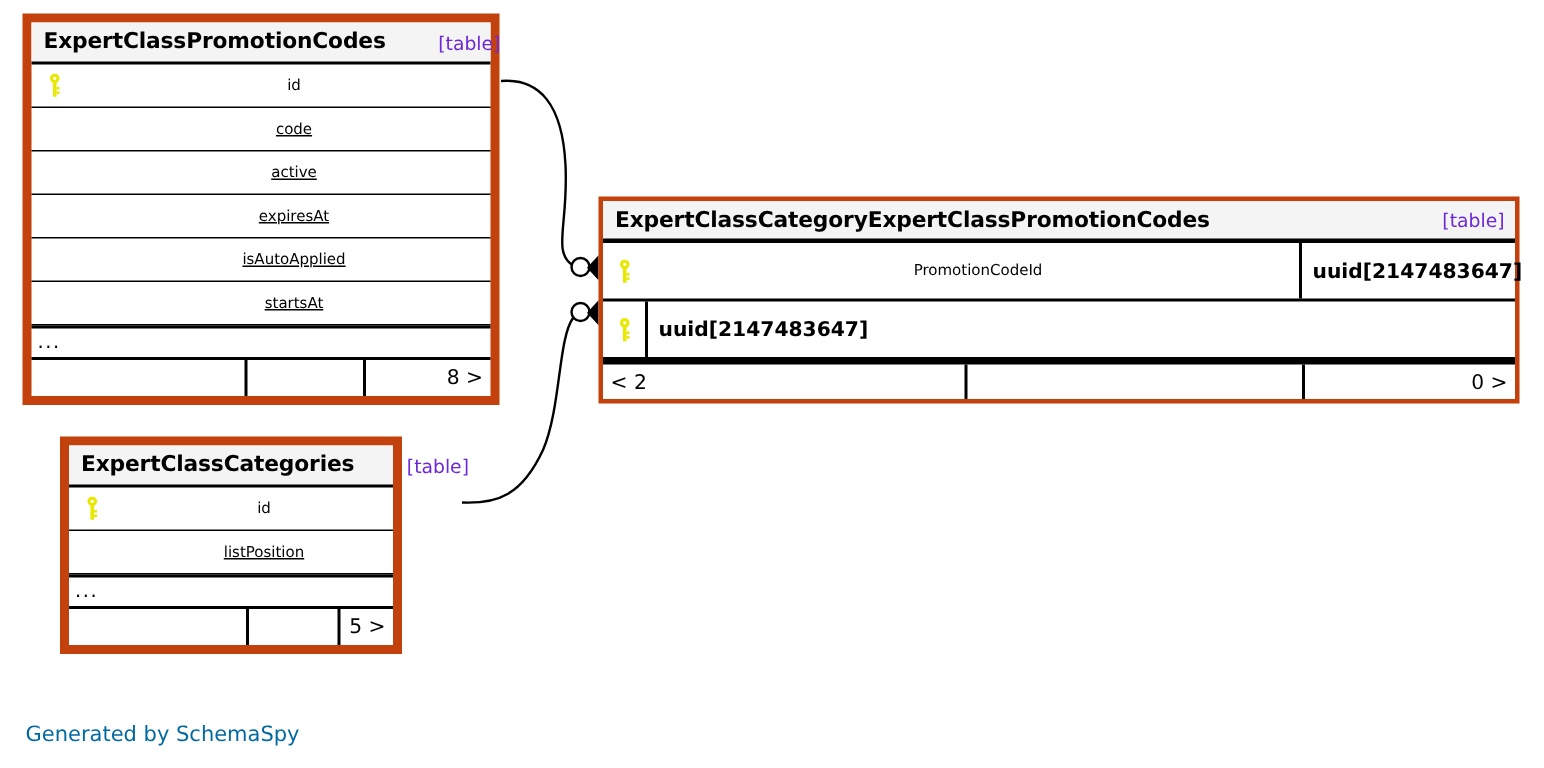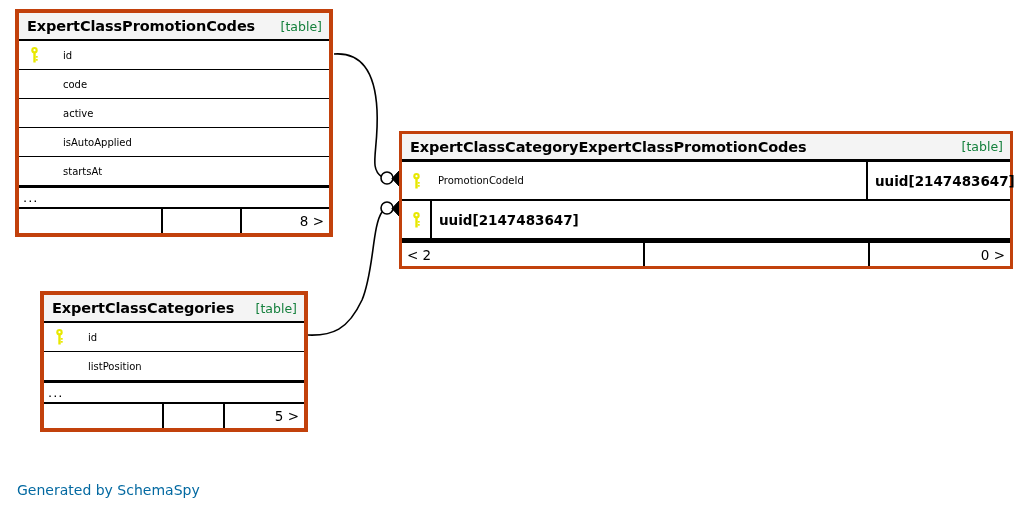--- a/index.html
+++ b/index.html
@@ -27,21 +27,22 @@
     left: 0; top: 0;
     width: 1029px;
     height: 512px;
     pointer-events: none;
   }
   
   .er-table {
     position: absolute;
     background: #ffffff;
     box-sizing: border-box;
-    border: 4px solid #c2410c;
+    border: 6px solid #c2410c;
+    text-align: center;
   }
   .er-table.thick { border-width: 3px; }
 
   .tbl-header {
     background: #f4f4f4;
     border-bottom: 2px solid #000000;
     box-sizing: border-box;
     display: flex;
     align-items: center;
     justify-content: space-between;
@@ -50,22 +51,23 @@
   }
   .thick .tbl-header { border-bottom-width: 3px; }
   .tbl-title {
     font-weight: bold;
     font-size: 14.5px;
     letter-spacing: -0.1px;
     white-space: nowrap;
   }
   .tbl-kind {
     font-size: 12.5px;
-    color: #15803d;
-    white-space: nowrap;
+    color: #6d28d9;
+    white-space: nowrap;
+    padding-left: 35px;
   }
 
   .tbl-row {
     box-sizing: border-box;
     display: flex;
     align-items: center;
     height: 29px;
     border-bottom: 1px solid #000000;
     position: relative;
   }
@@ -78,21 +80,21 @@
     align-items: center;
     justify-content: center;
   }
   .col-name {
     flex: 1 1 auto;
     font-size: 10px;
     padding-left: 14px;
     white-space: nowrap;
     overflow: hidden;
   }
-  .col-name.indent { padding-left: 14px; }
+  .col-name.indent { padding-left: 14px; text-decoration: underline; }
   .col-type {
     font-size: 13.5px;
     white-space: nowrap;
     padding: 0 5px 0 7px;
     border-left: 2px solid #000000;
     box-sizing: border-box;
     height: 100%;
     display: flex;
     align-items: center;
   }
@@ -130,21 +132,21 @@
     padding: 0 5px;
     border-right: 2px solid #000000;
   }
   .foot-cell:last-child { border-right: none; }
   .foot-cell.left-align { justify-content: flex-start; }
   .foot-cell.right-align { justify-content: flex-end; }
 
   
   #table-promotion-codes { left: 15px;  top: 9px;   width: 318px; }
   #table-junction        { left: 399px; top: 131px; width: 614px; }
-  #table-categories      { left: 40px;  top: 291px; width: 268px; }
+  #table-categories      { left: 40px;  top: 291px; width: 228px; }
 
   #table-promotion-codes .foot-c1 { width: 144px; }
   #table-promotion-codes .foot-c2 { width: 79px; }
   #table-promotion-codes .foot-c3 { flex: 1 1 auto; }
 
   #table-categories .foot-c1 { width: 120px; }
   #table-categories .foot-c2 { width: 61px; }
   #table-categories .foot-c3 { flex: 1 1 auto; }
 
   #table-junction .col-type { width: 144px; min-width: 144px; justify-content: flex-start; font-weight: bold; }
@@ -209,20 +211,24 @@
     <div class="tbl-row">
       <span class="col-key"></span>
       <span class="col-name indent">code</span>
     </div>
 
     <div class="tbl-row">
       <span class="col-key"></span>
       <span class="col-name indent">active</span>
     </div>
 
+    <div class="tbl-row">
+      <span class="col-key"></span>
+      <span class="col-name indent">expiresAt</span>
+    </div>
 
     <div class="tbl-row">
       <span class="col-key"></span>
       <span class="col-name indent">isAutoApplied</span>
     </div>
 
     <div class="tbl-row">
       <span class="col-key"></span>
       <span class="col-name indent">startsAt</span>
     </div>

